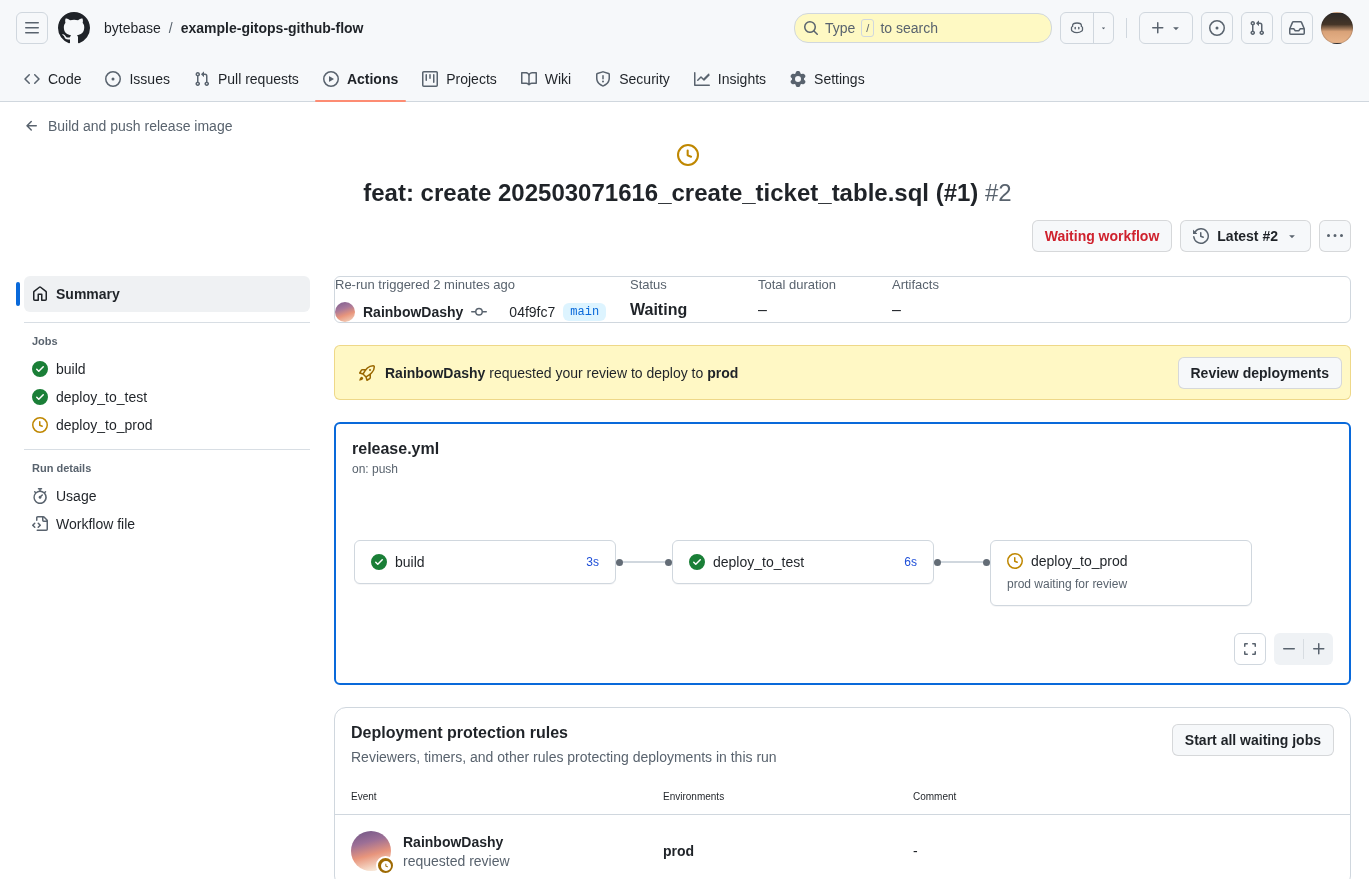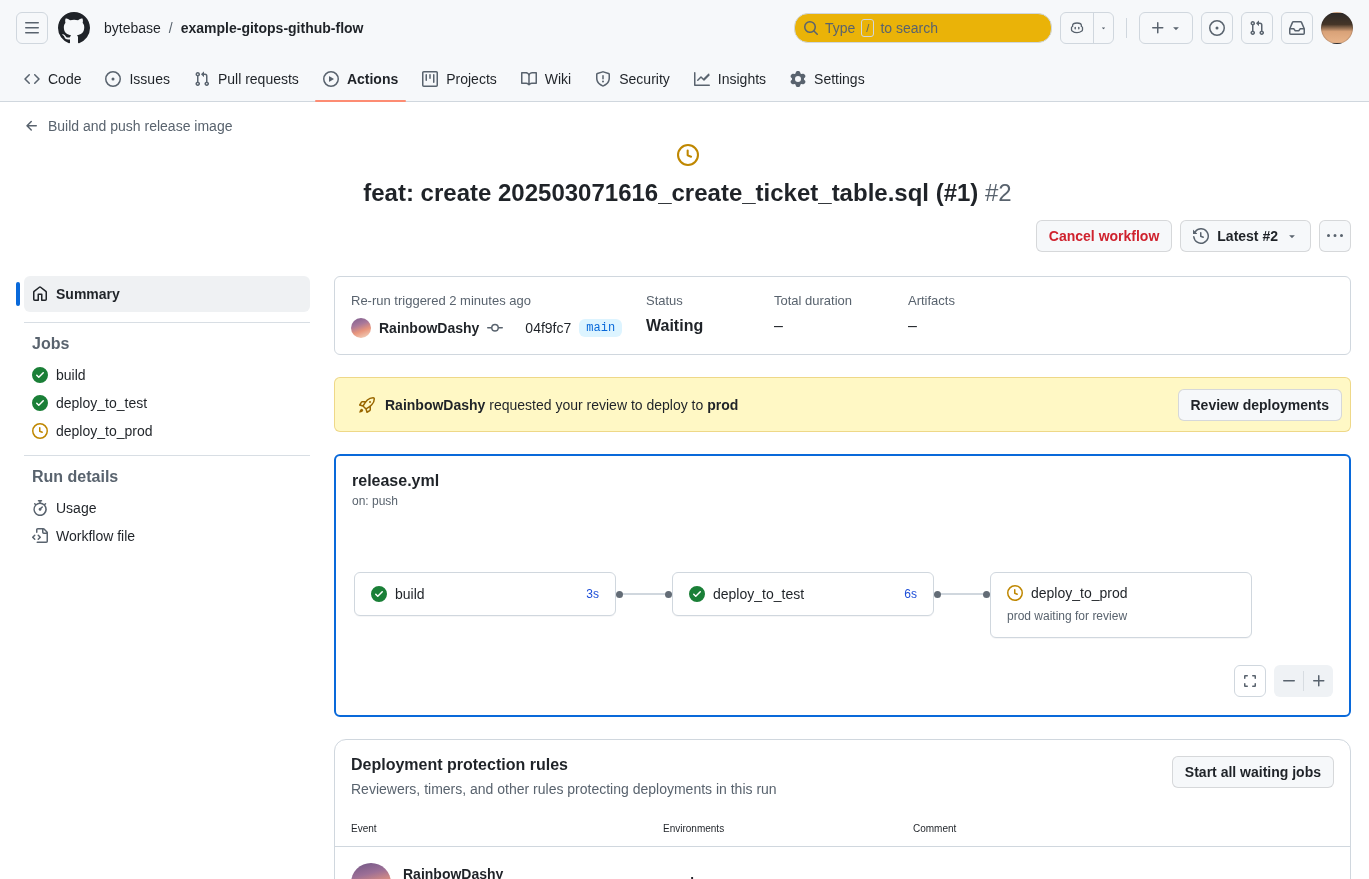--- a/index.html
+++ b/index.html
@@ -25,21 +25,21 @@
   .gh-logo { color:#1f2328; cursor:pointer; display:flex; }
   .breadcrumb { display:flex; align-items:center; gap:8px; font-size:14px; margin-left:4px; }
   .crumb-owner { color:#1f2328; cursor:pointer; }
   .crumb-sep { color:#59636e; }
   .crumb-repo { color:#1f2328; font-weight:600; cursor:pointer; }
 
   .topbar-right { display:flex; align-items:center; gap:8px; }
   .search-box {
     width:258px; height:30px; border:1px solid #d0d7de; border-radius:14px;
     display:flex; align-items:center; gap:6px; padding:0 8px; color:#59636e; cursor:text;
-    background:#eab308;
+    background:#fef9c3;
   }
   .search-box kbd {
     border:1px solid #d0d7de; border-radius:3px; font-size:11px; line-height:16px;
     padding:0 4px; font-family:inherit; color:#59636e;
   }
   .split { display:flex; border:1px solid #d0d7de; border-radius:6px; overflow:hidden; height:32px; }
   .split > button { border:none; background:transparent; color:#59636e; cursor:pointer;
     display:flex; align-items:center; justify-content:center; }
   .split .seg-main { width:32px; }
   .split .seg-caret { width:20px; border-left:1px solid #d0d7de; }
@@ -88,33 +88,33 @@
   .sidebar { width:286px; flex-shrink:0; }
   .summary-item {
     position:relative; display:flex; align-items:center; gap:8px; height:36px;
     padding:0 8px; border-radius:6px; background:#eff1f3; font-weight:600; cursor:pointer;
   }
   .summary-item::before {
     content:""; position:absolute; left:-8px; top:50%; transform:translateY(-50%);
     width:4px; height:24px; border-radius:2px; background:#0969da;
   }
   .side-sep { border:none; border-top:1px solid #d8dee4; margin:10px 0 4px 0; }
-  .section-label { font-size:16px; font-weight:600; color:#59636e; padding:8px; }
+  .section-label { font-size:11px; font-weight:600; color:#59636e; padding:8px; }
   .side-item {
     display:flex; align-items:center; gap:8px; padding:6px 8px; border-radius:6px;
     color:#1f2328; cursor:pointer;
   }
   .side-item svg.muted { color:#59636e; }
   .success-ic { color:#1a7f37; }
   .waiting-ic { color:#bf8700; }
 
   .main-col { flex:1; display:flex; flex-direction:column; gap:22px; min-width:0; }
 
   
-  .status-card { border:1px solid #d0d7de; border-radius:6px; padding:16px; display:flex; }
+  .status-card { border:1px solid #d0d7de; border-radius:6px; display:flex; }
   .sc-left { width:295px; flex-shrink:0; }
   .sc-trigger { font-size:13px; color:#59636e; }
   .sc-actor-row { display:flex; align-items:center; gap:8px; margin-top:10px; }
   .avatar-20 {
     width:20px; height:20px; border-radius:50%; flex-shrink:0;
     background:linear-gradient(160deg,#7b5d8f 0%,#a8789a 35%,#e8957c 62%,#f5ddc8 100%);
   }
   .sc-actor-name { font-weight:600; }
   .commit-group { display:flex; align-items:center; gap:22px; }
   .commit-group svg { color:#59636e; }
@@ -347,21 +347,21 @@
       <span class="title-clock">
         <svg width="22" height="22" viewBox="0 0 16 16" fill="currentColor">
             <path d="M8 0a8 8 0 1 1 0 16A8 8 0 0 1 8 0ZM1.5 8a6.5 6.5 0 1 0 13 0 6.5 6.5 0 0 0-13 0Zm7-3.25v2.992l2.028.812a.75.75 0 0 1-.557 1.392l-2.5-1A.751.751 0 0 1 7 8.25v-3.5a.75.75 0 0 1 1.5 0Z"></path>
           </svg>
       </span>
       <h1 class="page-title">
         <span>feat: create 202503071616_create_ticket_table.sql (#1)</span>
         <span class="run-number">#2</span>
       </h1>
       <div class="title-actions">
-        <button class="btn btn-danger">Cancel workflow</button>
+        <button class="btn btn-danger">Waiting workflow</button>
         <button class="btn">
           <svg width="16" height="16" viewBox="0 0 16 16" fill="currentColor">
               <path d="m.427 1.927 1.215 1.215a8.002 8.002 0 1 1-1.6 5.685.75.75 0 1 1 1.493-.154 6.5 6.5 0 1 0 1.18-4.458l1.358 1.358A.25.25 0 0 1 3.896 6H.25A.25.25 0 0 1 0 5.75V2.104a.25.25 0 0 1 .427-.177ZM7.75 4a.75.75 0 0 1 .75.75v2.992l2.028.812a.75.75 0 0 1-.557 1.392l-2.5-1A.751.751 0 0 1 7 8.25v-3.5a.75.75 0 0 1 .75-.75Z"></path>
             </svg>
           <span>Latest #2</span>
           <svg width="12" height="12" viewBox="0 0 16 16" fill="currentColor">
               <path d="m4.427 7.427 3.396 3.396a.25.25 0 0 0 .354 0l3.396-3.396A.25.25 0 0 0 11.396 7H4.604a.25.25 0 0 0-.177.427Z"></path>
             </svg>
         </button>
         <button class="btn kebab-btn">

